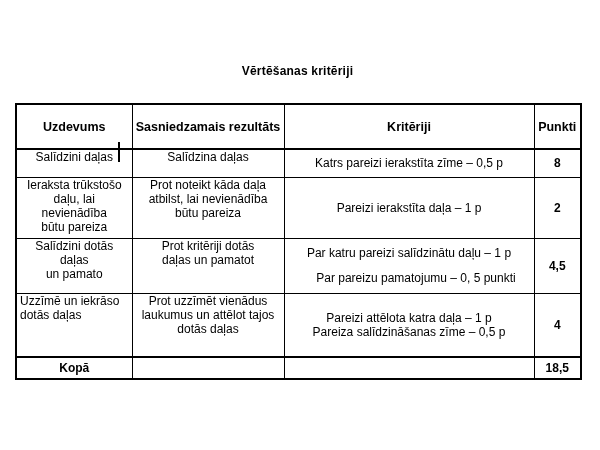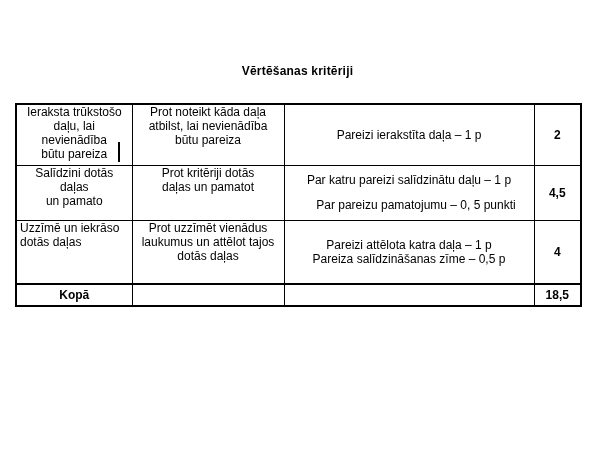--- a/index.html
+++ b/index.html
@@ -93,21 +93,39 @@
   <div class="doc-title">Vērtēšanas kritēriji</div>
 
   <table class="criteria">
     <colgroup>
       <col style="width:116px">
       <col style="width:152px">
       <col style="width:250px">
       <col style="width:47px">
     </colgroup>
     <tbody>
+      <tr class="header-row">
+        <th>Uzdevums</th>
+        <th>Sasniedzamais rezultāts</th>
+        <th>Kritēriji</th>
+        <th>Punkti</th>
+      </tr>
 
+      <tr class="row-1">
+        <td class="c1">
+          <div class="line">Salīdzini daļas</div>
+        </td>
+        <td class="c2">
+          <div class="line">Salīdzina daļas</div>
+        </td>
+        <td class="c3">
+          <div class="line">Katrs pareizi ierakstīta zīme – 0,5 p</div>
+        </td>
+        <td class="c4">8</td>
+      </tr>
 
       <tr class="row-2">
         <td class="c1">
           <div class="line">Ieraksta trūkstošo</div>
           <div class="line">daļu, lai nevienādība</div>
           <div class="line">būtu pareiza</div>
         </td>
         <td class="c2">
           <div class="line">Prot noteikt kāda daļa</div>
           <div class="line">atbilst, lai nevienādība</div>

